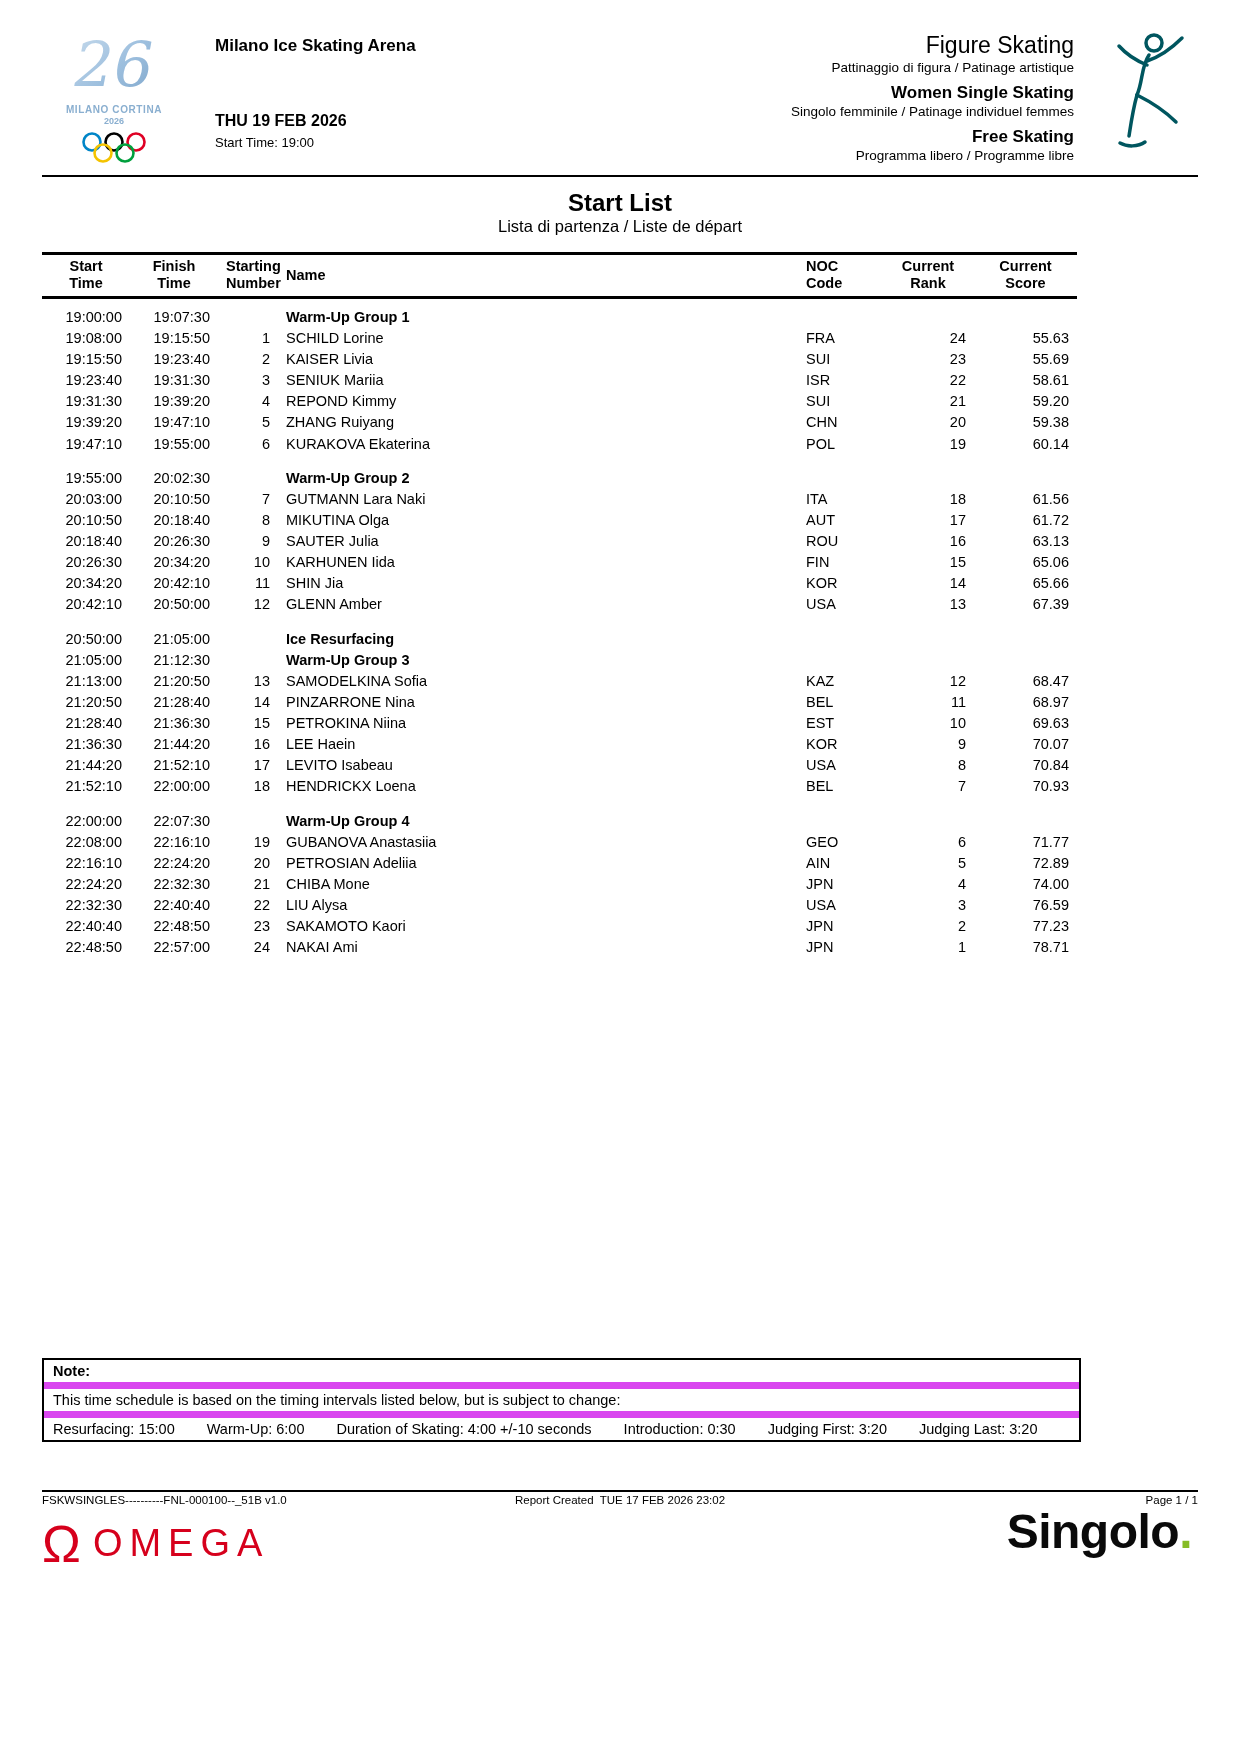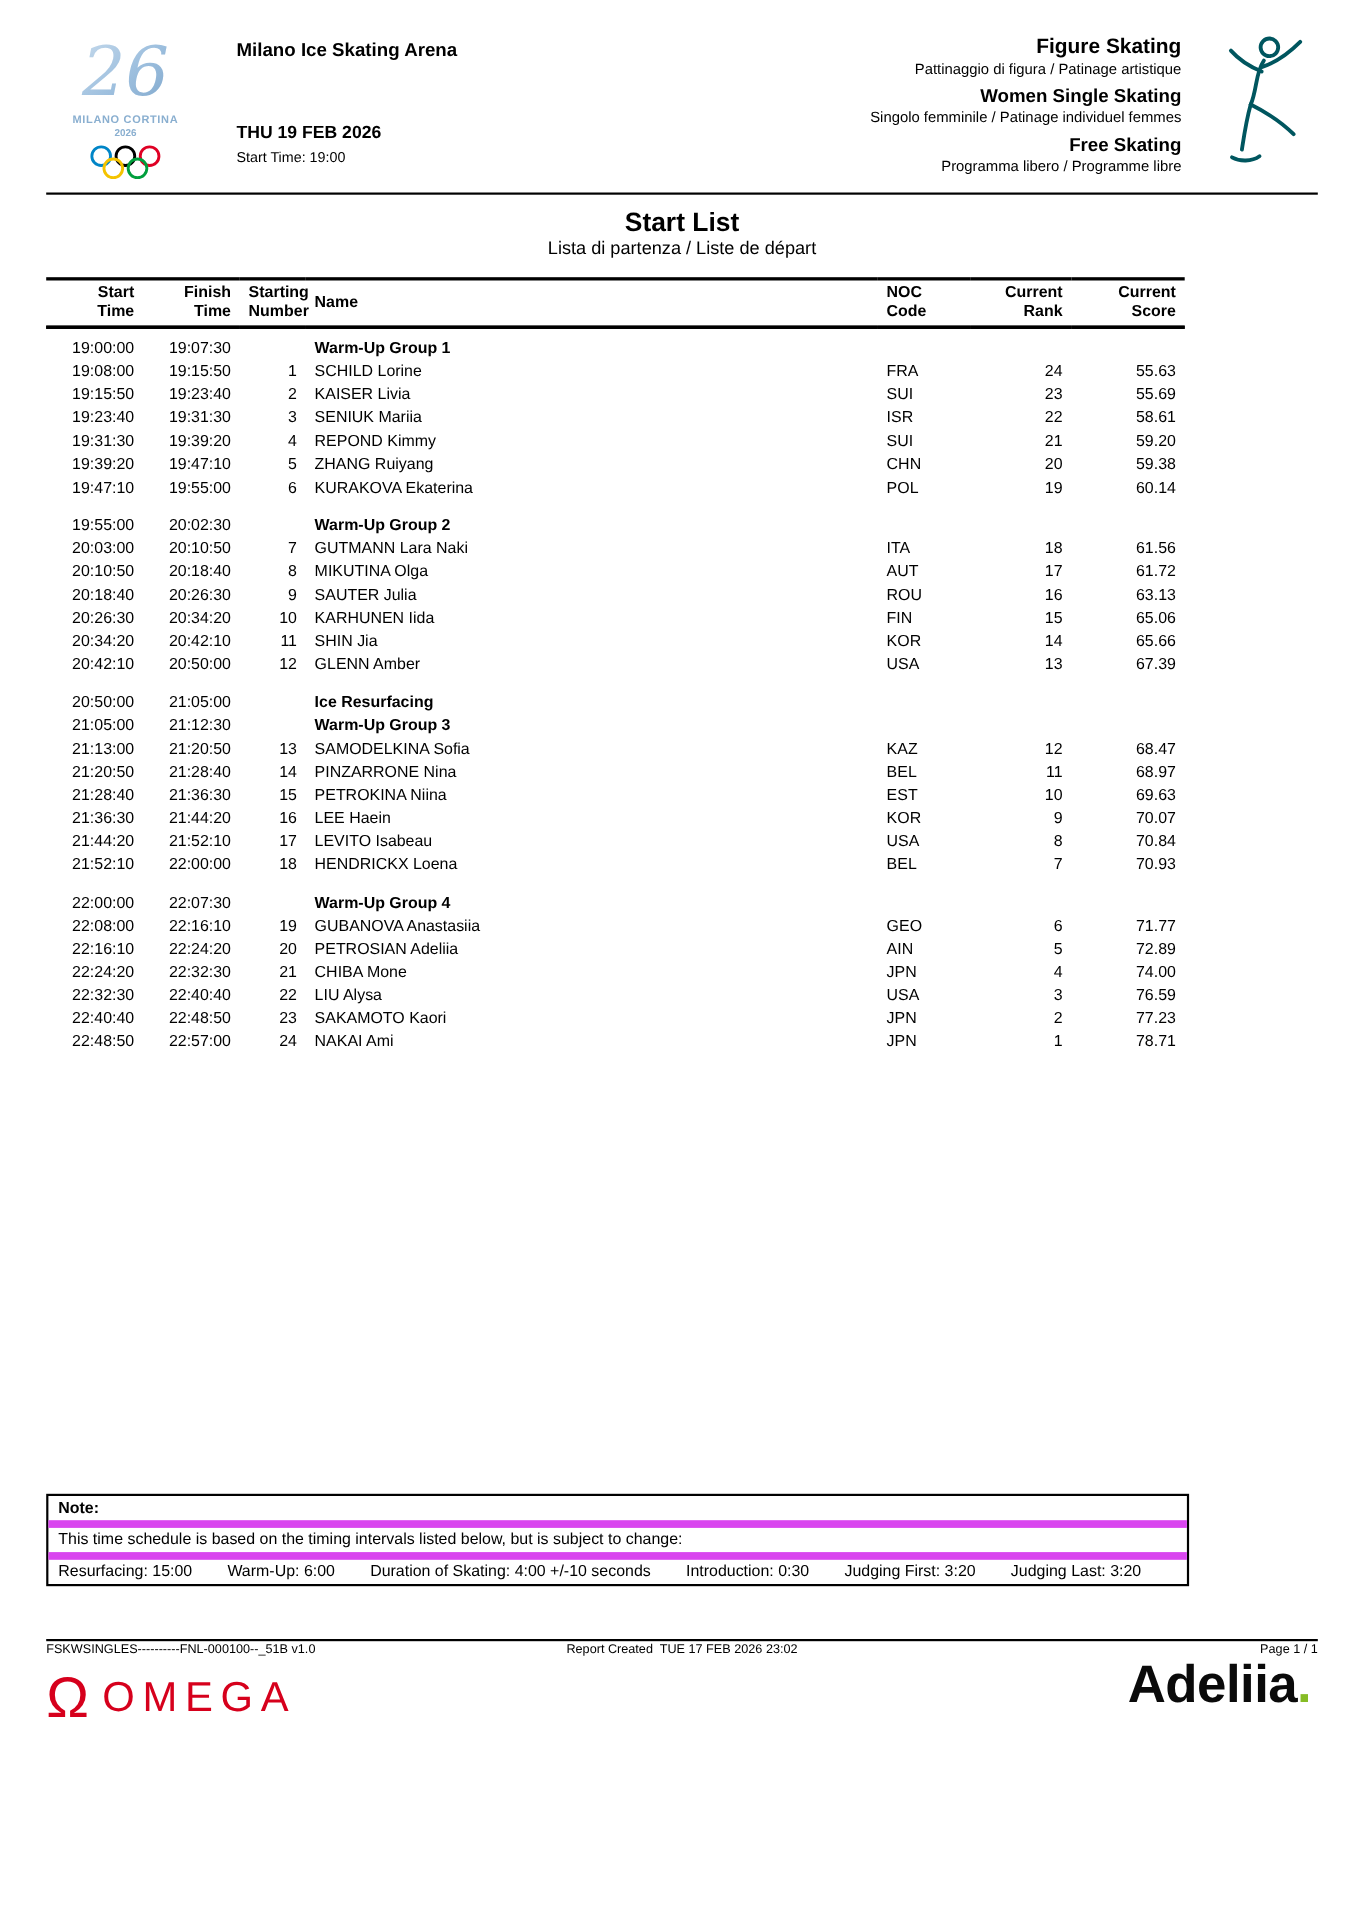--- a/index.html
+++ b/index.html
@@ -9,38 +9,38 @@
   
   .doc-header{display:flex;align-items:flex-start;padding:28px 42px 0 55px;}
   .emblem{width:118px;display:flex;flex-direction:column;align-items:center;flex:0 0 auto;}
   .emblem-name{font-size:10px;letter-spacing:.6px;color:#8aafd0;font-weight:bold;margin-top:2px;white-space:nowrap;}
   .emblem-year{font-size:9px;color:#8aafd0;font-weight:bold;margin:1px 0 5px;}
   .head-left{margin-left:42px;padding-top:8px;}
   .venue{font-size:17px;font-weight:bold;}
   .date{font-size:16px;font-weight:bold;margin-top:56px;}
   .start-time{font-size:13px;margin-top:5px;}
   .head-right{margin-left:auto;text-align:right;padding-top:4px;}
-  .hr-b1{font-size:19px;font-weight:bold;}
+  .hr-b1{font-size:23px;font-weight:normal;}
   .hr-b2{font-size:17px;font-weight:bold;}
   .hr-s{font-size:13.5px;margin:1px 0 8px;}
   .hr-s:last-child{margin-bottom:0;}
   .skater{width:108px;margin-left:16px;display:flex;justify-content:center;flex:0 0 auto;}
   .header-rule{border-top:2px solid #000;margin:10px 42px 0 42px;}
 
   
   .title-block{text-align:center;margin-top:12px;}
   .title-main{font-size:24px;font-weight:bold;}
   .title-sub{font-size:16.5px;margin-top:0;}
 
   
   table.startlist{border-collapse:collapse;margin:16px 0 0 42px;width:1035px;table-layout:fixed;}
   col.c1{width:88px}col.c2{width:88px}col.c3{width:60px}col.c4{width:520px}
   col.c5{width:84px}col.c6{width:92px}col.c7{width:103px}
   thead tr{border-top:3px solid #000;border-bottom:3px solid #000;}
-  th{font-size:14.5px;text-align:right;vertical-align:top;padding:3px 8px;line-height:1.2;font-weight:bold;}
+  th{font-size:14.5px;vertical-align:top;padding:3px 8px;line-height:1.2;font-weight:bold;}
   th.l{text-align:left;}
   th.mid{vertical-align:middle;}
   td{font-size:14.5px;padding:1px 8px;line-height:1.32;vertical-align:top;}
   td.r{text-align:right;}
   tbody tr:first-child td{padding-top:9px;}
   tr.gap td{padding-top:14px;}
   tr.group td.c-name{font-weight:bold;}
 
   
   .note-box{position:absolute;left:42px;width:1035px;top:1358px;border:2px solid #000;background:#fff;}
@@ -453,16 +453,16 @@
     <span class="fm-center">Report Created  TUE 17 FEB 2026 23:02</span>
     <span class="fm-right">Page 1 / 1</span>
   </div>
 
   <div class="brand-omega">
     <span class="omega-symbol">Ω</span>
     <span class="omega-text">OMEGA</span>
   </div>
 
   <div class="brand-deloitte">
-    <span>Adeliia</span><span class="dot">.</span>
+    <span>Singolo</span><span class="dot">.</span>
   </div>
 
 </div>
 
 </body></html>

